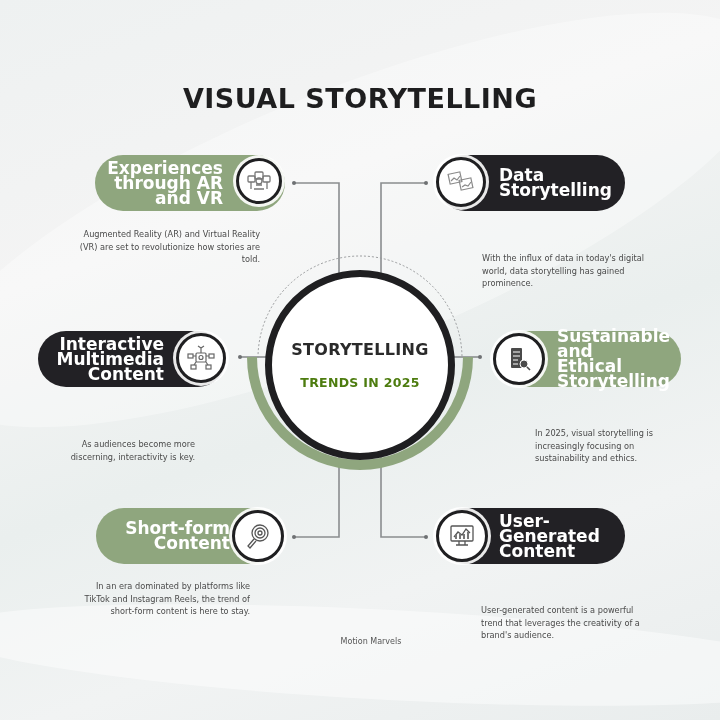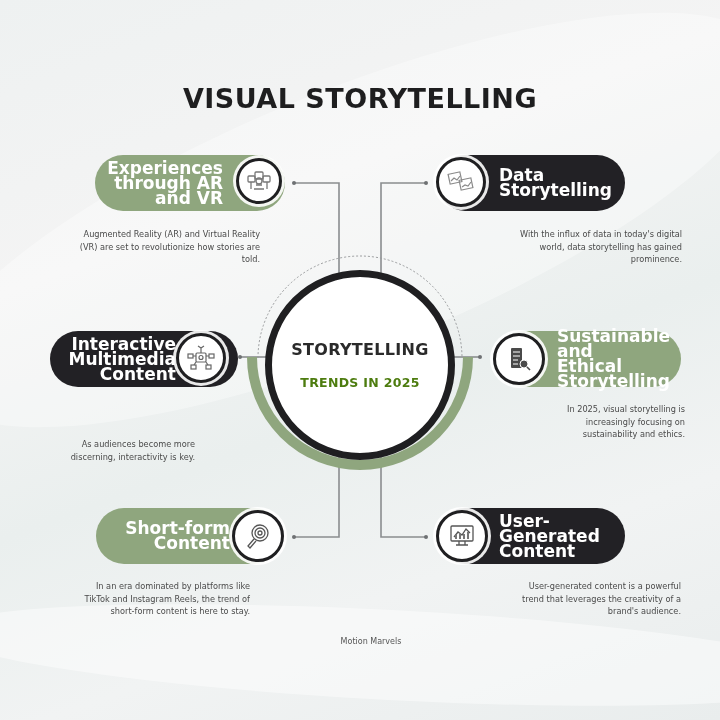--- a/index.html
+++ b/index.html
@@ -47,21 +47,21 @@
   .icon-disc {
     position: absolute; width: 46px; height: 46px; border-radius: 50%;
     background: #ffffff; border: 3px solid #1f1f21;
     box-shadow: 0 0 0 3px rgba(255,255,255,0.9);
     display: flex; align-items: center; justify-content: center;
   }
   .desc {
     position: absolute; font-size: 8.2px; line-height: 12.5px; color: #4a4a4a; white-space: pre-line;
   }
   .desc.left { text-align: right; }
-  .desc.right { text-align: right; }
+  .desc.right { text-align: left; margin-top: 24px; }
   .footer {
     position: absolute; left: 0; width: 688px; top: 637px; text-align: center;
     font-size: 8px; color: #555; margin-left: 27px;
   }
 </style>
 </head>
 <body>
 
 <div class="bg-swoosh"></div>
 <div class="bg-swoosh2"></div>
@@ -134,21 +134,21 @@
       <rect x="14" y="12" width="12" height="10" transform="rotate(-12 20 17)"></rect>
       <path d="M5 14 l3 -3 l3 2 l3 -4"></path>
       <path d="M16 20 l3 -2 l3 1 l3 -4"></path>
     </g>
   </svg>
 </div>
 <div class="desc right" style="left:482px; top:228px; width:200px;">With the influx of data in today's digital
 world, data storytelling has gained
 prominence.</div>
 
-<div class="pill dark left" style="left:38px; top:331px; width:188px;margin-left:12px;">
+<div class="pill dark left" style="left:38px; top:331px; width:188px;">
   <span class="label">Interactive
 Multimedia Content</span>
 </div>
 <div class="icon-disc" style="left:176px; top:333px; width:50px; height:50px;">
   <svg width="32" height="32" viewBox="0 0 32 32">
     <g fill="none" stroke="#666" stroke-width="1.2">
       <rect x="11" y="11" width="10" height="9" rx="1"></rect>
       <circle cx="16" cy="15.5" r="2"></circle>
       <path d="M13 4 l3 2 l3 -2 M16 6 v5"></path>
       <rect x="3" y="12" width="5" height="4"></rect>

